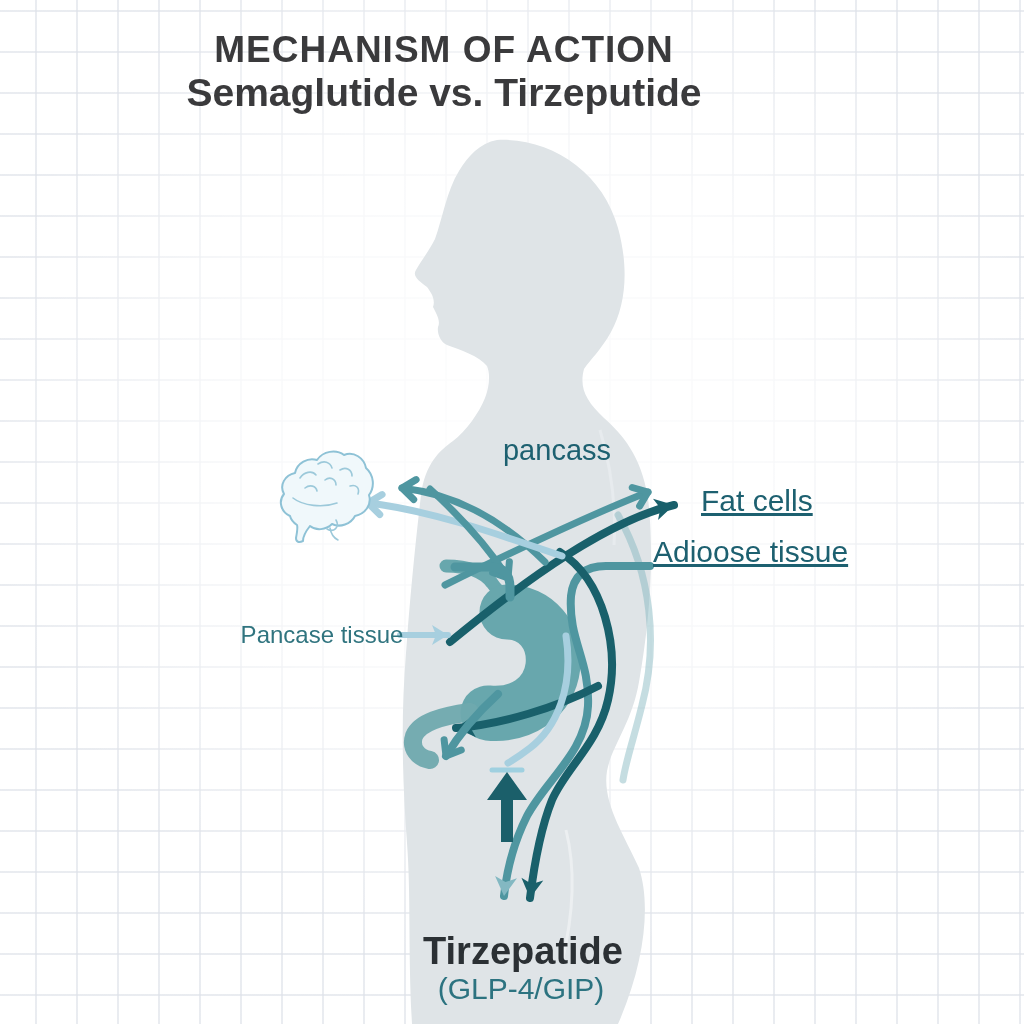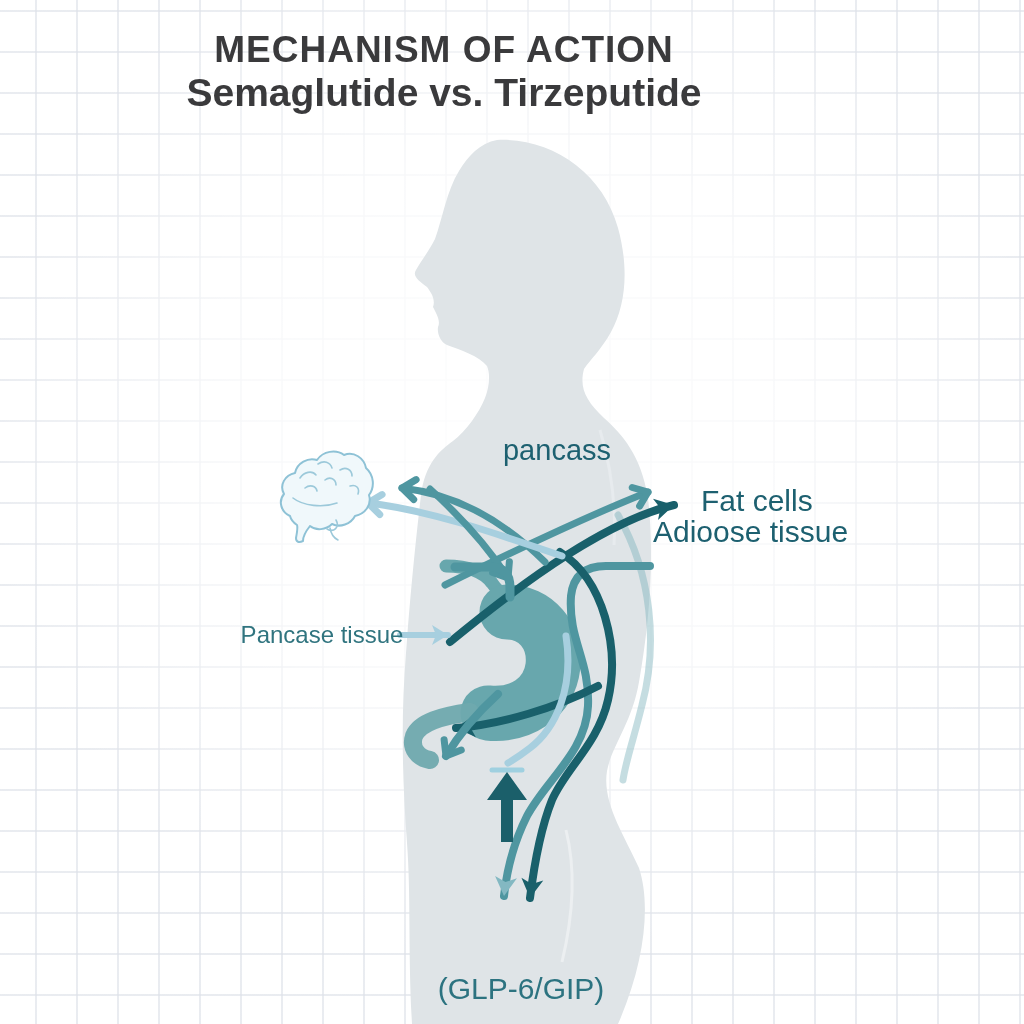--- a/index.html
+++ b/index.html
@@ -17,25 +17,25 @@
     position:absolute;inset:0;
     background:radial-gradient(circle at 50% 42%, rgba(255,255,255,.95) 0%, rgba(255,255,255,.75) 35%, rgba(255,255,255,0) 68%);
     pointer-events:none;
   }
   svg.art{position:absolute;left:0;top:0;}
   .title-wrap{position:absolute;left:0;top:30px;width:888px;text-align:center;color:#3a3a3c;}
   .title-line1{font-size:37px;font-weight:600;letter-spacing:1px;line-height:1.1;}
   .title-line2{font-size:39px;font-weight:600;line-height:1.15;margin-top:0;}
   .lbl{position:absolute;white-space:nowrap;color:#1d6070;}
   .lbl.center{transform:translate(-50%,-50%);}
-  .lbl.vcenter{transform:translateY(-50%);}
+  .lbl.vcenter{transform:translateY(-50%);text-decoration:underline;}
   .lbl-pancreas{left:557px;top:450px;font-size:29px;}
   .lbl-fat{left:701px;top:501px;font-size:30px;}
   .lbl-sema{left:331px;top:568px;font-size:31px;}
-  .lbl-adipose{left:653px;top:532px;font-size:30px;}
+  .lbl-adipose{left:653px;top:552px;font-size:30px;}
   .lbl-pancase{left:322px;top:635px;font-size:24px;color:#30747f;}
   .lbl-tirz{left:523px;top:951px;font-size:38px;font-weight:bold;color:#2b3034;}
   .lbl-tirz-sub{left:521px;top:989px;font-size:30px;color:#2c7380;}
   
   .st-dark{stroke:#19606b;fill:none;}
   .st-med{stroke:#4f96a0;fill:none;}
   .st-lightteal{stroke:#7fb3bd;fill:none;}
   .st-lightblue{stroke:#a7cfdf;fill:none;}
 </style>
 </head>
@@ -151,14 +151,15 @@
 
   <div class="title-wrap">
     <div class="title-line1">MECHANISM OF ACTION</div>
     <div class="title-line2">Semaglutide vs. Tirzeputide</div>
   </div>
 
   <div class="lbl center lbl-pancreas">pancass</div>
   <div class="lbl vcenter lbl-fat">Fat cells</div>
   <div class="lbl vcenter lbl-adipose">Adioose tissue</div>
   <div class="lbl center lbl-pancase">Pancase tissue</div>
-  <div class="lbl center lbl-tirz-sub">(GLP-6/GIP)</div>
+  <div class="lbl center lbl-tirz">Tirzepatide</div>
+  <div class="lbl center lbl-tirz-sub">(GLP-4/GIP)</div>
 </div>
 
 </body></html>

